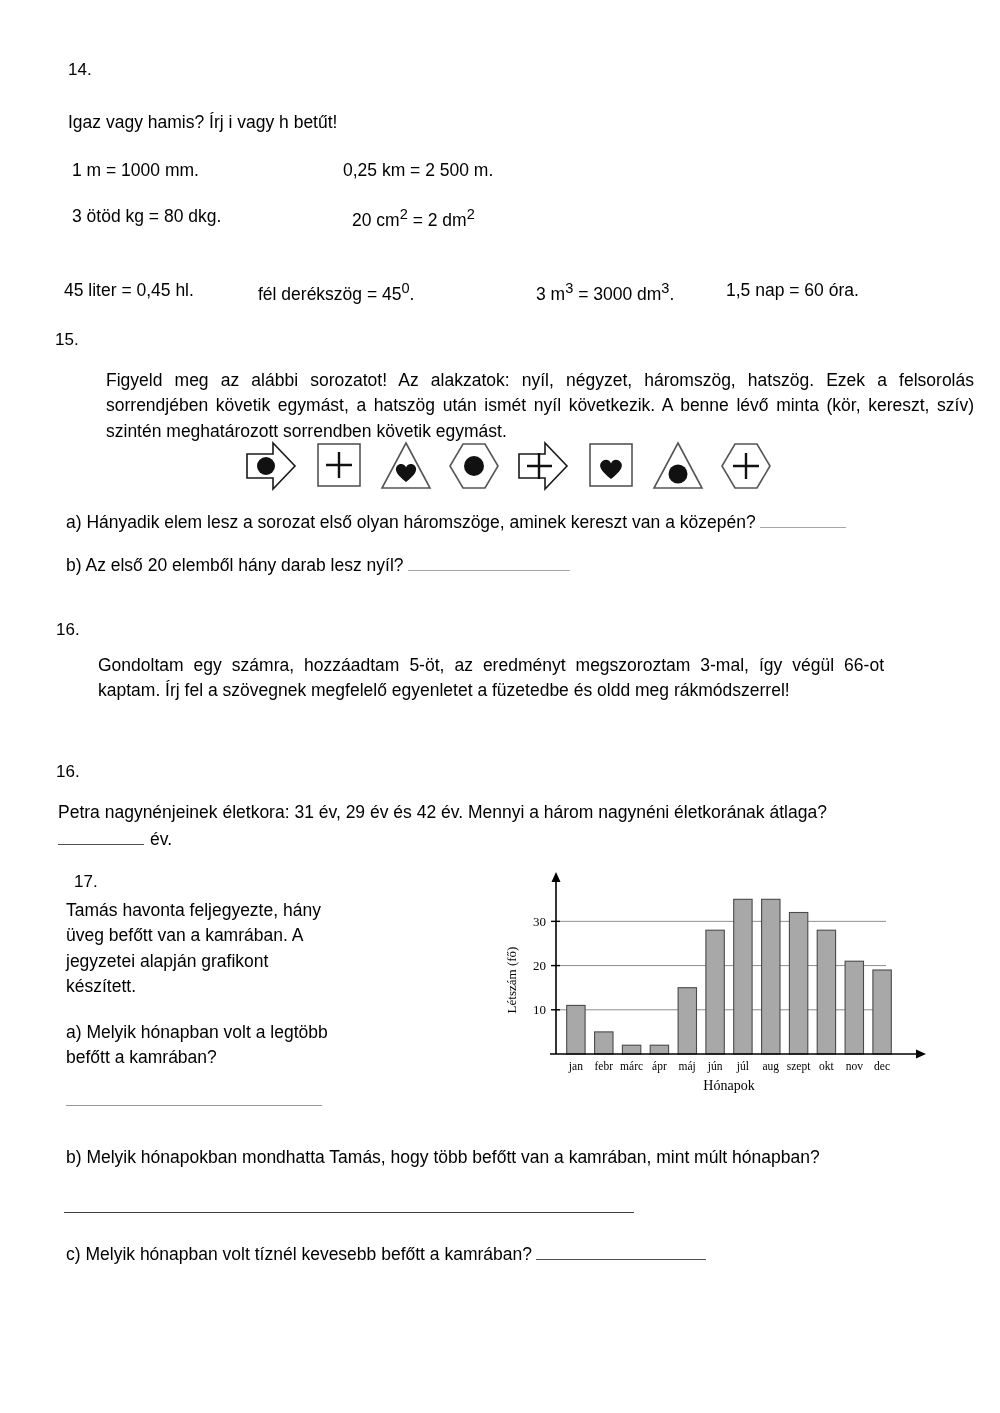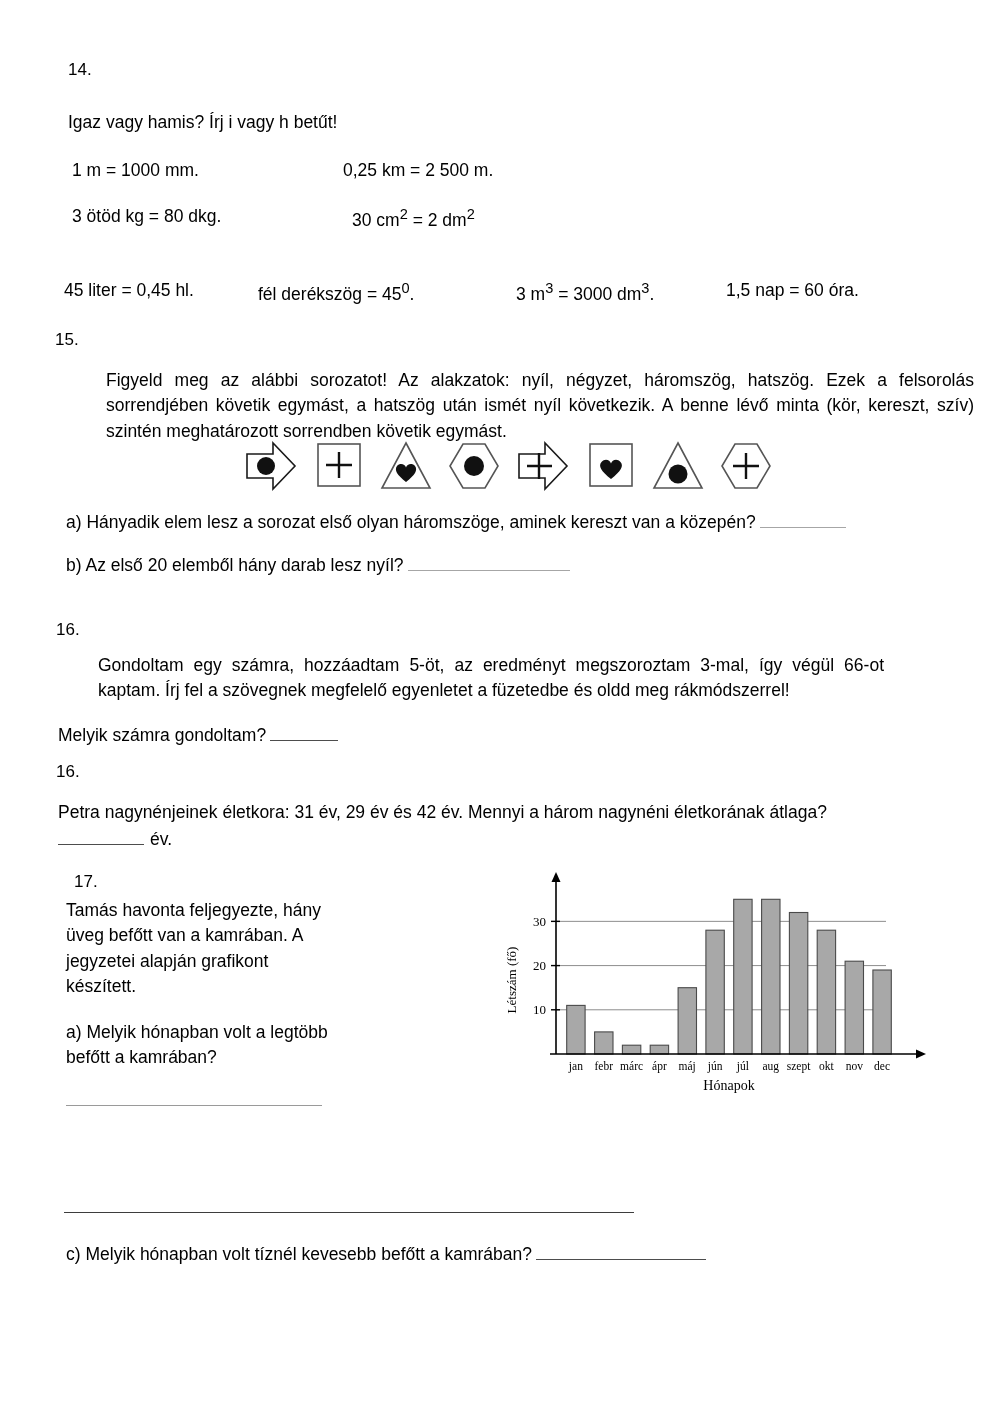--- a/index.html
+++ b/index.html
@@ -93,28 +93,28 @@
 
   <div class="abs task-num" style="left:68px; top:60px;">14.</div>
 
   <div class="abs ptext" style="left:68px; top:110px;">Igaz vagy hamis? Írj i vagy h betűt!</div>
 
   <div class="abs ptext" style="left:72px; top:158px;">1 m = 1000 mm.</div>
   <div class="abs ptext" style="left:343px; top:158px;text-align:center;">0,25 km = 2 500 m.</div>
 
   <div class="abs ptext" style="left:72px; top:204px;">3 ötöd kg = 80 dkg.</div>
   <div class="abs ptext" style="left:352px; top:204px;">
-    <span>30 cm</span><sup>2</sup><span> = 2 dm</span><sup>2</sup>
+    <span>20 cm</span><sup>2</sup><span> = 2 dm</span><sup>2</sup>
   </div>
 
   <div class="abs ptext" style="left:64px; top:278px;">45 liter = 0,45 hl.</div>
   <div class="abs ptext" style="left:258px; top:278px;">
     <span>fél derékszög = 45</span><sup>0</sup><span>.</span>
   </div>
-  <div class="abs ptext" style="left:516px; top:278px;">
+  <div class="abs ptext" style="left:536px; top:278px;">
     <span>3 m</span><sup>3</sup><span> = 3000 dm</span><sup>3</sup><span>.</span>
   </div>
   <div class="abs ptext" style="left:726px; top:278px;">1,5 nap = 60 óra.</div>
 
   <div class="abs task-num" style="left:55px; top:330px;">15.</div>
 
   <div class="abs ptext justify" style="left:66px; top:368px; width:868px;">Figyeld meg az alábbi sorozatot! Az alakzatok: nyíl, négyzet, háromszög, hatszög. Ezek a felsorolás sorrendjében követik egymást, a hatszög után ismét nyíl következik. A benne lévő minta (kör, kereszt, szív) szintén meghatározott sorrendben követik egymást.</div>
 
   <div class="seq">
 
@@ -164,42 +164,40 @@
   </div>
 
   <div class="abs ptext" style="left:66px; top:553px;">
     <span>b) Az első 20 elemből hány darab lesz nyíl?</span><span class="ansline" style="width:162px;"></span>
   </div>
 
   <div class="abs task-num" style="left:56px; top:620px;">16.</div>
 
   <div class="abs ptext justify" style="left:58px; top:653px; width:786px;">Gondoltam egy számra, hozzáadtam 5-öt, az eredményt megszoroztam 3-mal, így végül 66-ot kaptam.  Írj fel a szövegnek megfelelő egyenletet a füzetedbe és oldd meg rákmódszerrel!</div>
 
-  <div class="abs ptext" style="left:58px; top:723px;">
-    <span>Melyik számra gondoltam?</span><span class="ansline ansline-dark" style="width:68px;"></span>
-  </div>
 
   <div class="abs task-num" style="left:56px; top:762px;">16.</div>
 
   <div class="abs ptext" style="left:58px; top:800px; width:860px;">Petra nagynénjeinek életkora: 31 év, 29 év és 42 év.  Mennyi a három nagynéni életkorának átlaga?</div>
 
   <div class="abs ptext" style="left:58px; top:827px;">
     <span class="ansline ansline-dark" style="width:86px; margin-left:0;"></span><span style="margin-left:6px;">év.</span>
   </div>
 
   <div class="abs task-num" style="left:66px; top:872px;margin-left:8px;">17.</div>
 
   <div class="abs ptext" style="left:66px; top:898px; width:268px;">Tamás havonta feljegyezte, hány üveg befőtt van a kamrában. A jegyzetei alapján grafikont készített.</div>
 
   <div class="abs ptext" style="left:66px; top:1020px; width:270px;">a) Melyik hónapban volt a legtöbb befőtt a kamrában?</div>
 
   <div class="abs" style="left:66px; top:1105px; width:256px;">
     <span class="ansline-block"></span>
   </div>
 
+  <div class="abs ptext" style="left:66px; top:1145px; width:870px;">b) Melyik hónapokban mondhatta Tamás, hogy több befőtt van a kamrában, mint múlt hónapban?</div>
 
   <div class="abs" style="left:64px; top:1212px; width:570px;">
     <span class="ansline-block" style="border-bottom-color:#3d3d3d;"></span>
   </div>
 
   <div class="abs ptext" style="left:66px; top:1242px;">
     <span>c) Melyik hónapban volt tíznél kevesebb befőtt a kamrában?</span><span class="ansline ansline-dark" style="width:170px;"></span>
   </div>
 
   <div class="chart-wrap">

